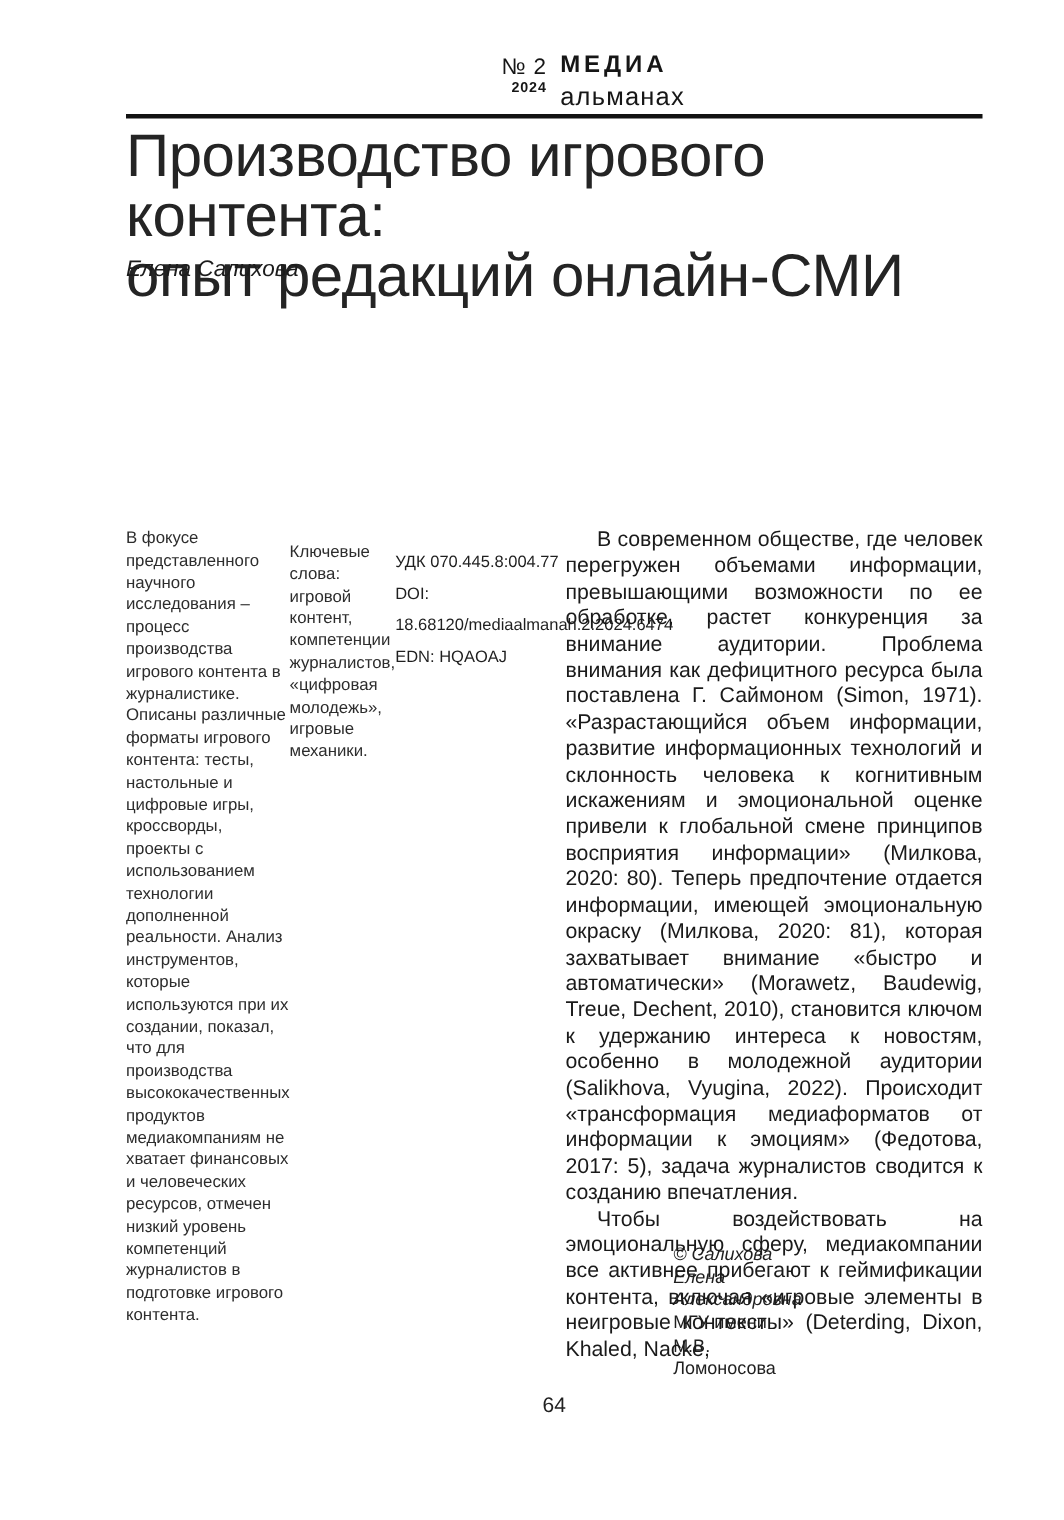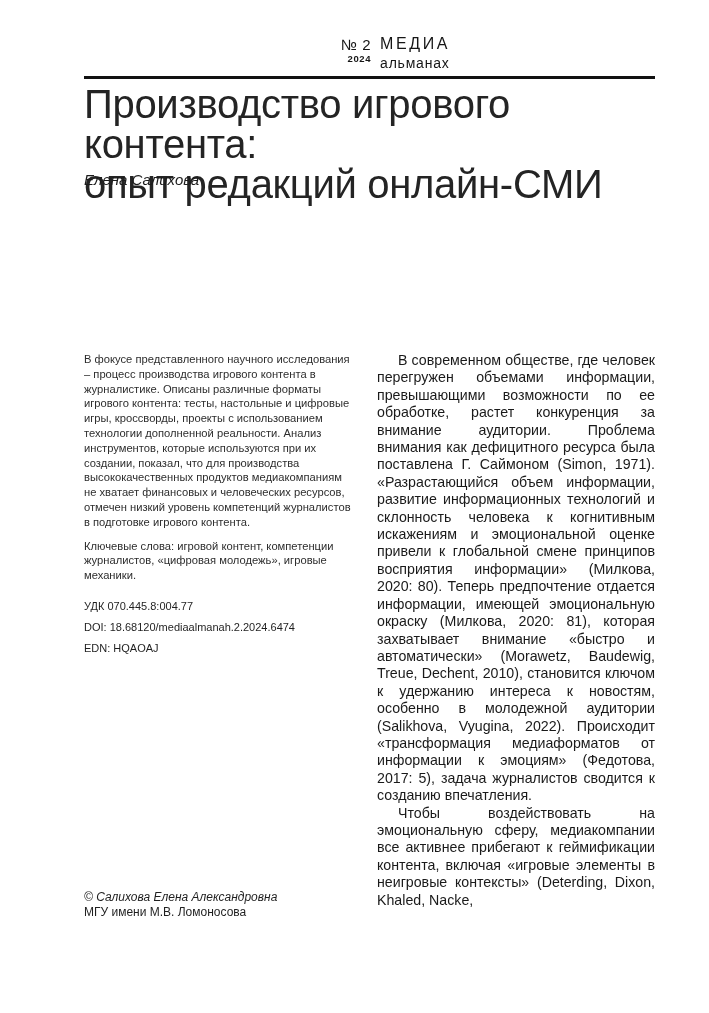--- a/index.html
+++ b/index.html
@@ -21,22 +21,22 @@
     position: absolute; top: 36px; left: 84px; width: 571px;
     display: flex; justify-content: center; align-items: flex-start;
     gap: 9px;
     transform: translateX(26px);
     color: #161616;
   }
   .issue { text-align: right; line-height: 1; padding-top: 1px; }
   .issue-no { font-size: 15px; letter-spacing: 0.5px; }
   .issue-year { font-size: 9.5px; margin-top: 2px; letter-spacing: 0.6px; font-weight: bold; }
   .brand { line-height: 1; }
-  .brand-name { font-size: 16px; font-weight: 400; letter-spacing: 2.6px; }
-  .brand-sub { font-size: 14px; margin-top: 4px; letter-spacing: 0.8px; }
+  .brand-name { font-size: 16px; font-weight: 700; letter-spacing: 2.6px; }
+  .brand-sub { font-size: 17px; margin-top: 4px; letter-spacing: 0.8px; }
 
   .rule {
     position: absolute; left: 84px; top: 76px;
     width: 571px; height: 3px; background: #121212;
   }
 
   
   .article-title {
     position: absolute; left: 84px; top: 84px; width: 575px;
     margin: 0;
@@ -52,21 +52,21 @@
 
   
   .columns {
     position: absolute; left: 84px; top: 352px;
     width: 571px; height: 568px;
     display: flex; gap: 21px;
     overflow: hidden;
   }
   .left-col {
     width: 272px; min-width: 272px;
-    display: flex; flex-direction: column;
+    display: flex; 
     font-size: 11.2px; line-height: 14.8px;
     color: #2d2d2d;
   }
   .abstract { margin: 0; }
   .keywords { margin: 9px 0 0 0; }
   .meta { margin-top: 13px; font-size: 11px; line-height: 21px; color: #1f1f1f; }
   .author-info {
     margin-top: auto;
     font-size: 12px; line-height: 15.2px; color: #1f1f1f;
   }
@@ -134,14 +134,15 @@
       </div>
     </aside>
 
     <section class="right-col">
       <p>В современном обществе, где человек перегружен объемами информации, превышающими возможности по ее обработке, растет конкуренция за внимание аудитории. Проблема внимания как дефицитного ресурса была поставлена Г. Саймоном (Simon, 1971). «Разрастающийся объем информации, развитие информационных технологий и склонность человека к когнитивным искажениям и эмоциональной оценке привели к глобальной смене принципов восприятия информации» (Милкова, 2020: 80). Теперь предпочтение отдается информации, имеющей эмоциональную окраску (Милкова, 2020: 81), которая захватывает внимание «быстро и автоматически» (Morawetz, Baudewig, Treue, Dechent, 2010), становится ключом к удержанию интереса к новостям, особенно в молодежной аудитории (Salikhova, Vyugina, 2022). Происходит «трансформация медиаформатов от информации к эмоциям» (Федотова, 2017: 5), задача журналистов сводится к созданию впечатления.</p>
       <p>Чтобы воздействовать на эмоциональную сферу, медиакомпании все активнее прибегают к геймификации контента, включая «игровые элементы в неигровые контексты» (Deterding, Dixon, Khaled, Nacke,</p>
     </section>
 
   </div>
 
+  <footer class="page-number">64</footer>
 
 </div>
 
 </body></html>

